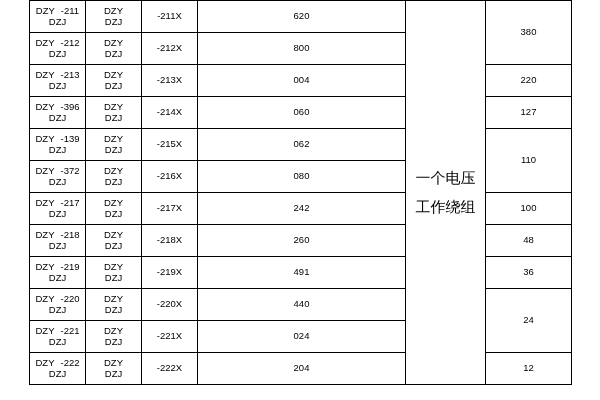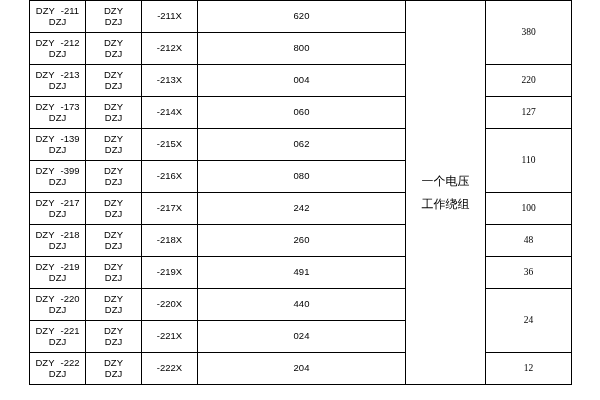--- a/index.html
+++ b/index.html
@@ -68,29 +68,28 @@
     margin-left: 6px;
   }
   .code-cell {
     font-size: 9.5px;
     white-space: nowrap;
   }
   .num-cell {
     font-size: 10px;
   }
   .center-note {
-    font-size: 12px;
+    font-size: 15px;
     line-height: 1.9;
     text-align: center;
   }
   .volt-cell {
     font-size: 10px;
     text-align: center;
     vertical-align: middle;
-    font-family: Liberation Serif, serif;
   }
   .blank { }
 </style>
 </head>
 <body>
 
 <div class="page">
   <table class="spec">
     <colgroup>
       <col class="c-model">
@@ -186,21 +185,21 @@
         <td class="row-cell code-cell">-213X</td>
         <td class="row-cell num-cell">004</td>
         <td class="volt-cell" rowspan="1">220</td>
       </tr>
 
       <tr>
         <td class="row-cell">
           <div class="model-stack">
             <div class="model-line">
               <span class="model-pfx">DZY</span>
-              <span class="model-num">-173</span>
+              <span class="model-num">-396</span>
             </div>
             <div class="model-line">
               <span class="model-pfx">DZJ</span>
             </div>
           </div>
         </td>
         <td class="row-cell">
           <div class="model-stack">
             <div class="model-line">
               <span class="model-pfx">DZY</span>
@@ -240,21 +239,21 @@
         <td class="row-cell code-cell">-215X</td>
         <td class="row-cell num-cell">062</td>
         <td class="volt-cell" rowspan="2">110</td>
       </tr>
 
       <tr>
         <td class="row-cell">
           <div class="model-stack">
             <div class="model-line">
               <span class="model-pfx">DZY</span>
-              <span class="model-num">-399</span>
+              <span class="model-num">-372</span>
             </div>
             <div class="model-line">
               <span class="model-pfx">DZJ</span>
             </div>
           </div>
         </td>
         <td class="row-cell">
           <div class="model-stack">
             <div class="model-line">
               <span class="model-pfx">DZY</span>

